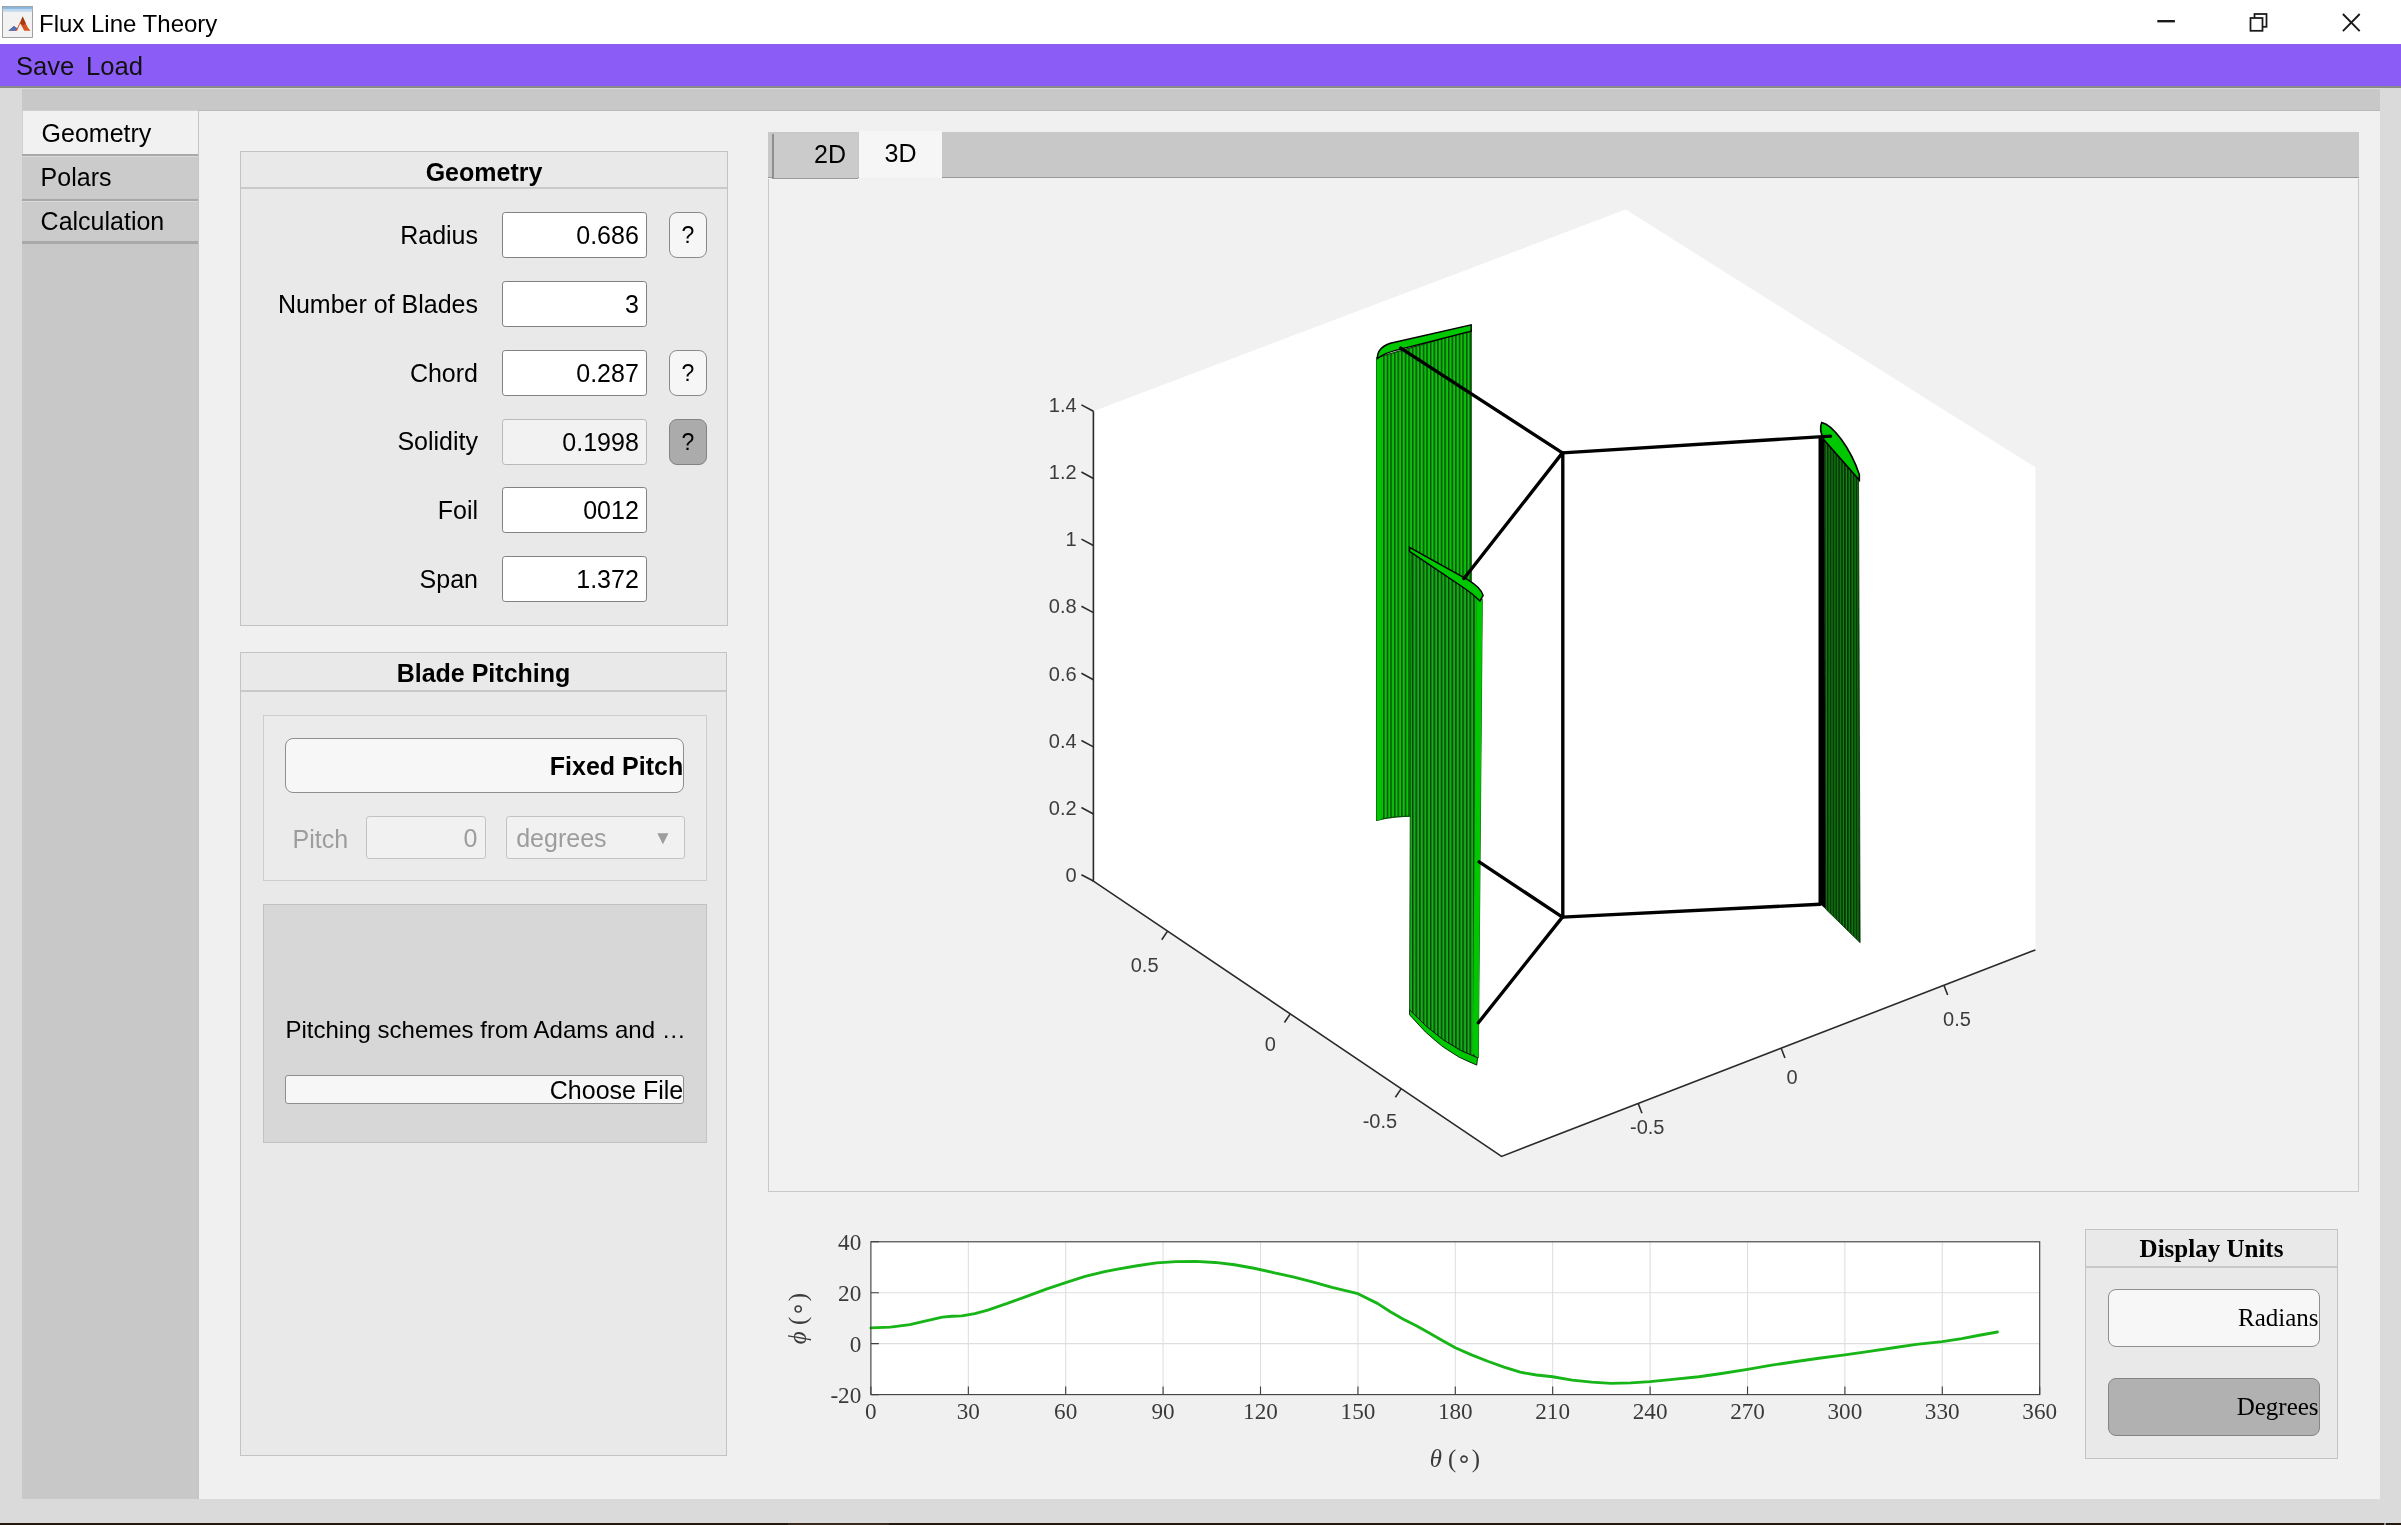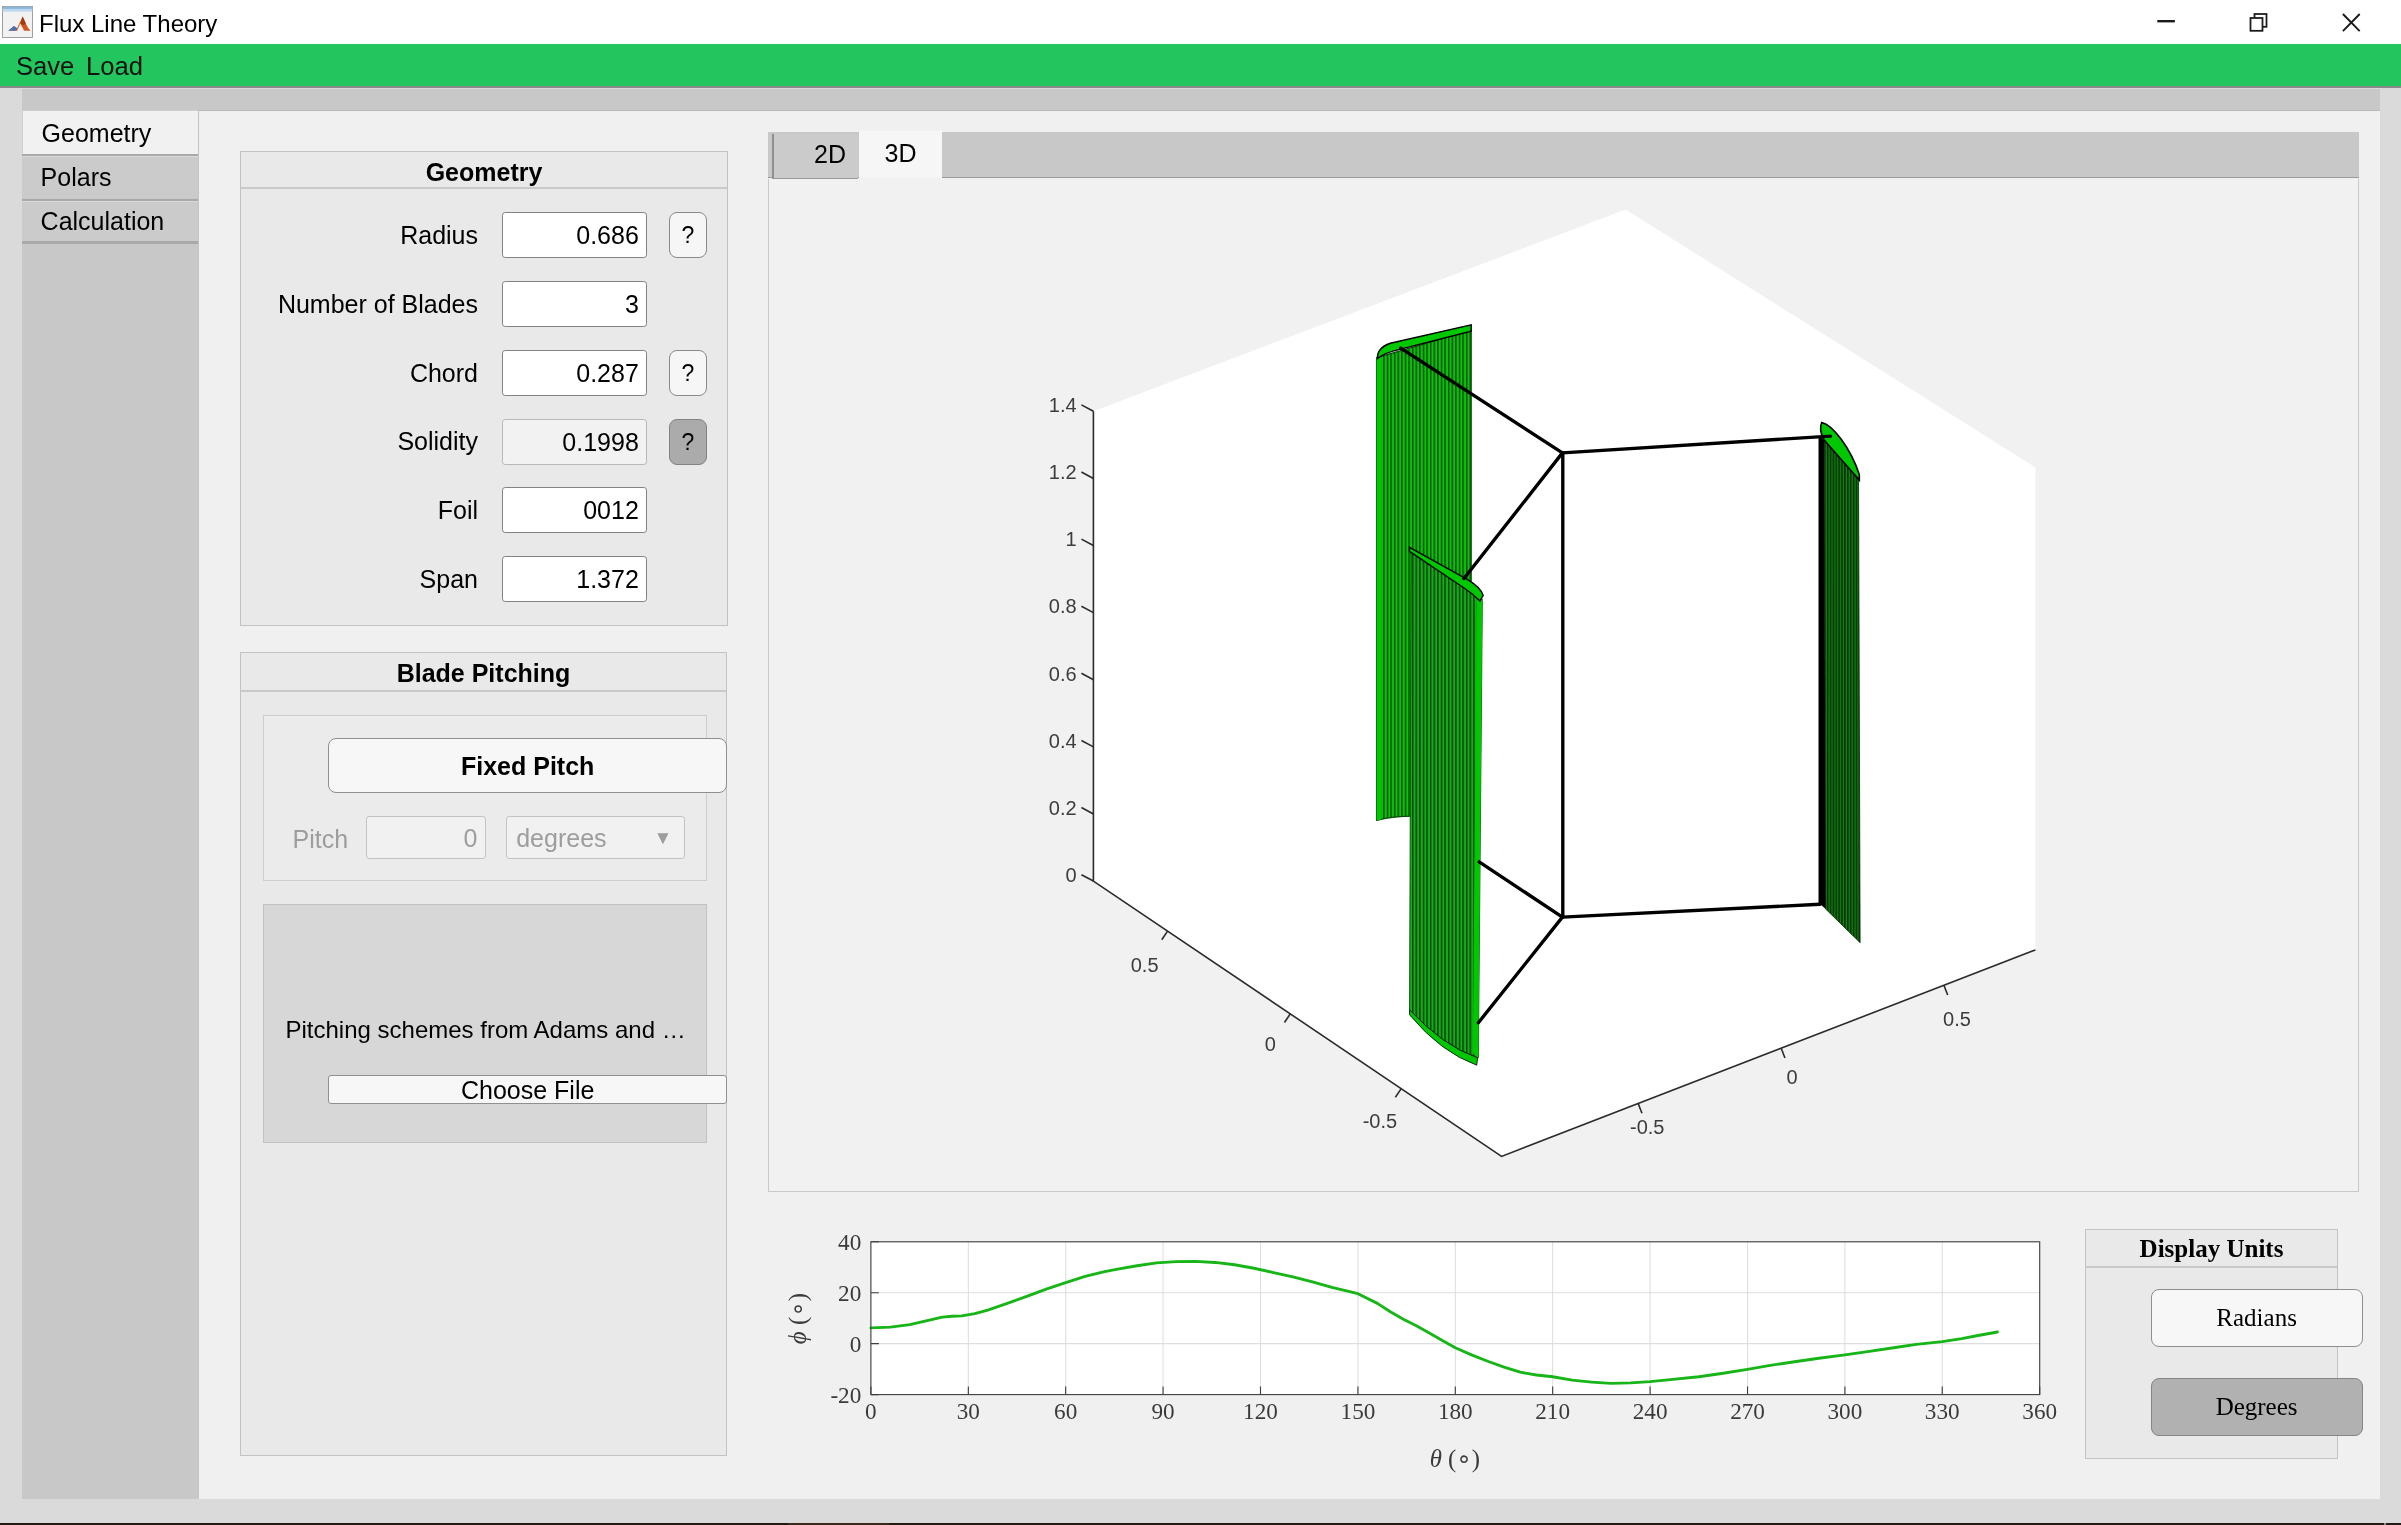--- a/index.html
+++ b/index.html
@@ -1,42 +1,42 @@
 <!DOCTYPE html>
 <html style="font-size:12.8px"><head>
 <meta charset="utf-8">
 <style>
   html,body{margin:0;padding:0;}
   body{width:2401px;height:1526px;position:relative;overflow:hidden;
        font-family:"Liberation Sans",sans-serif;background:#dadada;}
   .abs{position:absolute;}
   .titlebar{left:0;top:0;width:2401px;height:44px;background:#ffffff;}
   .apptitle{left:39px;top:10.4px;font-size:24px;color:#000;}
-  .menubar{left:0;top:44px;width:2401px;height:42px;background:#22c55e;}
+  .menubar{left:0;top:44px;width:2401px;height:42px;background:#8b5cf6;}
   .menubar .mi{position:absolute;top:8px;font-size:25.6px;color:#111;}
   .menuline{left:0;top:86px;width:2401px;height:2.4px;background:#8a8a8a;}
   .tabstrip{left:21.6px;top:89px;width:2358px;height:1410px;background:#c8c8c8;}
   .content{left:198px;top:110px;width:2182px;height:1390px;background:#f0f0f0;
            border-top:1.6px solid #b9b9b9;border-left:0.8px solid #c5c5c5;box-sizing:border-box;}
   .ltab{left:21.6px;width:176px;height:42px;box-sizing:border-box;font-size:25px;}
   .ltab span{position:absolute;left:19px;top:50%;transform:translateY(-50%);}
   .ltab.sel{background:#f1f1f1;border-top:0.8px solid #cfcfcf;border-left:0.8px solid #cfcfcf;}
   .ltab.uns{background:#cbcbcb;border-top:2.4px solid #a9a9a9;box-shadow:inset 0 0.8px 0 #dedede;}
   .panel{background:#e9e9e9;border:1.6px solid #c3c3c3;box-sizing:border-box;}
   .ptitle{position:absolute;left:0;right:0;text-align:center;font-weight:bold;font-size:25px;color:#000;}
   .psep{position:absolute;left:0;right:0;height:1.6px;background:#c9c9c9;}
   .lbl{position:absolute;font-size:25px;color:#000;white-space:nowrap;}
   .field{position:absolute;background:#fff;border:1.6px solid #828282;border-radius:3.2px;
          box-sizing:border-box;font-size:25px;color:#000;text-align:right;}
   .field span{position:absolute;right:7.2px;top:50%;transform:translateY(-50%);}
   .qbtn{position:absolute;width:38px;height:46px;background:#f6f6f6;border:1.6px solid #8a8a8a;
         border-radius:8px;box-sizing:border-box;font-size:23px;text-align:center;}
   .qbtn span{position:absolute;left:0;right:0;top:50%;transform:translateY(-50%);}
   .btn{position:absolute;background:#f7f7f7;border:1.6px solid #8f8f8f;border-radius:8px;
-       box-sizing:border-box;font-size:25px;text-align:center;color:#000;margin-left:43px;}
+       box-sizing:border-box;font-size:25px;text-align:right;color:#000;}
   .btn span{position:absolute;left:0;right:0;top:50%;transform:translateY(-50%);}
   .btn.bold{font-weight:bold;}
   .btn.pressed{background:#b1b1b1;border-color:#858585;}
   .dis{color:#9d9d9d;}
   .bottomband{left:0;top:1499px;width:2401px;height:23px;background:#dadada;}
   .blackbar{left:0;top:1523px;width:2401px;height:3.2px;background:#221a12;}
 </style>
 </head>
 <body>
 <div class="abs titlebar"></div>

